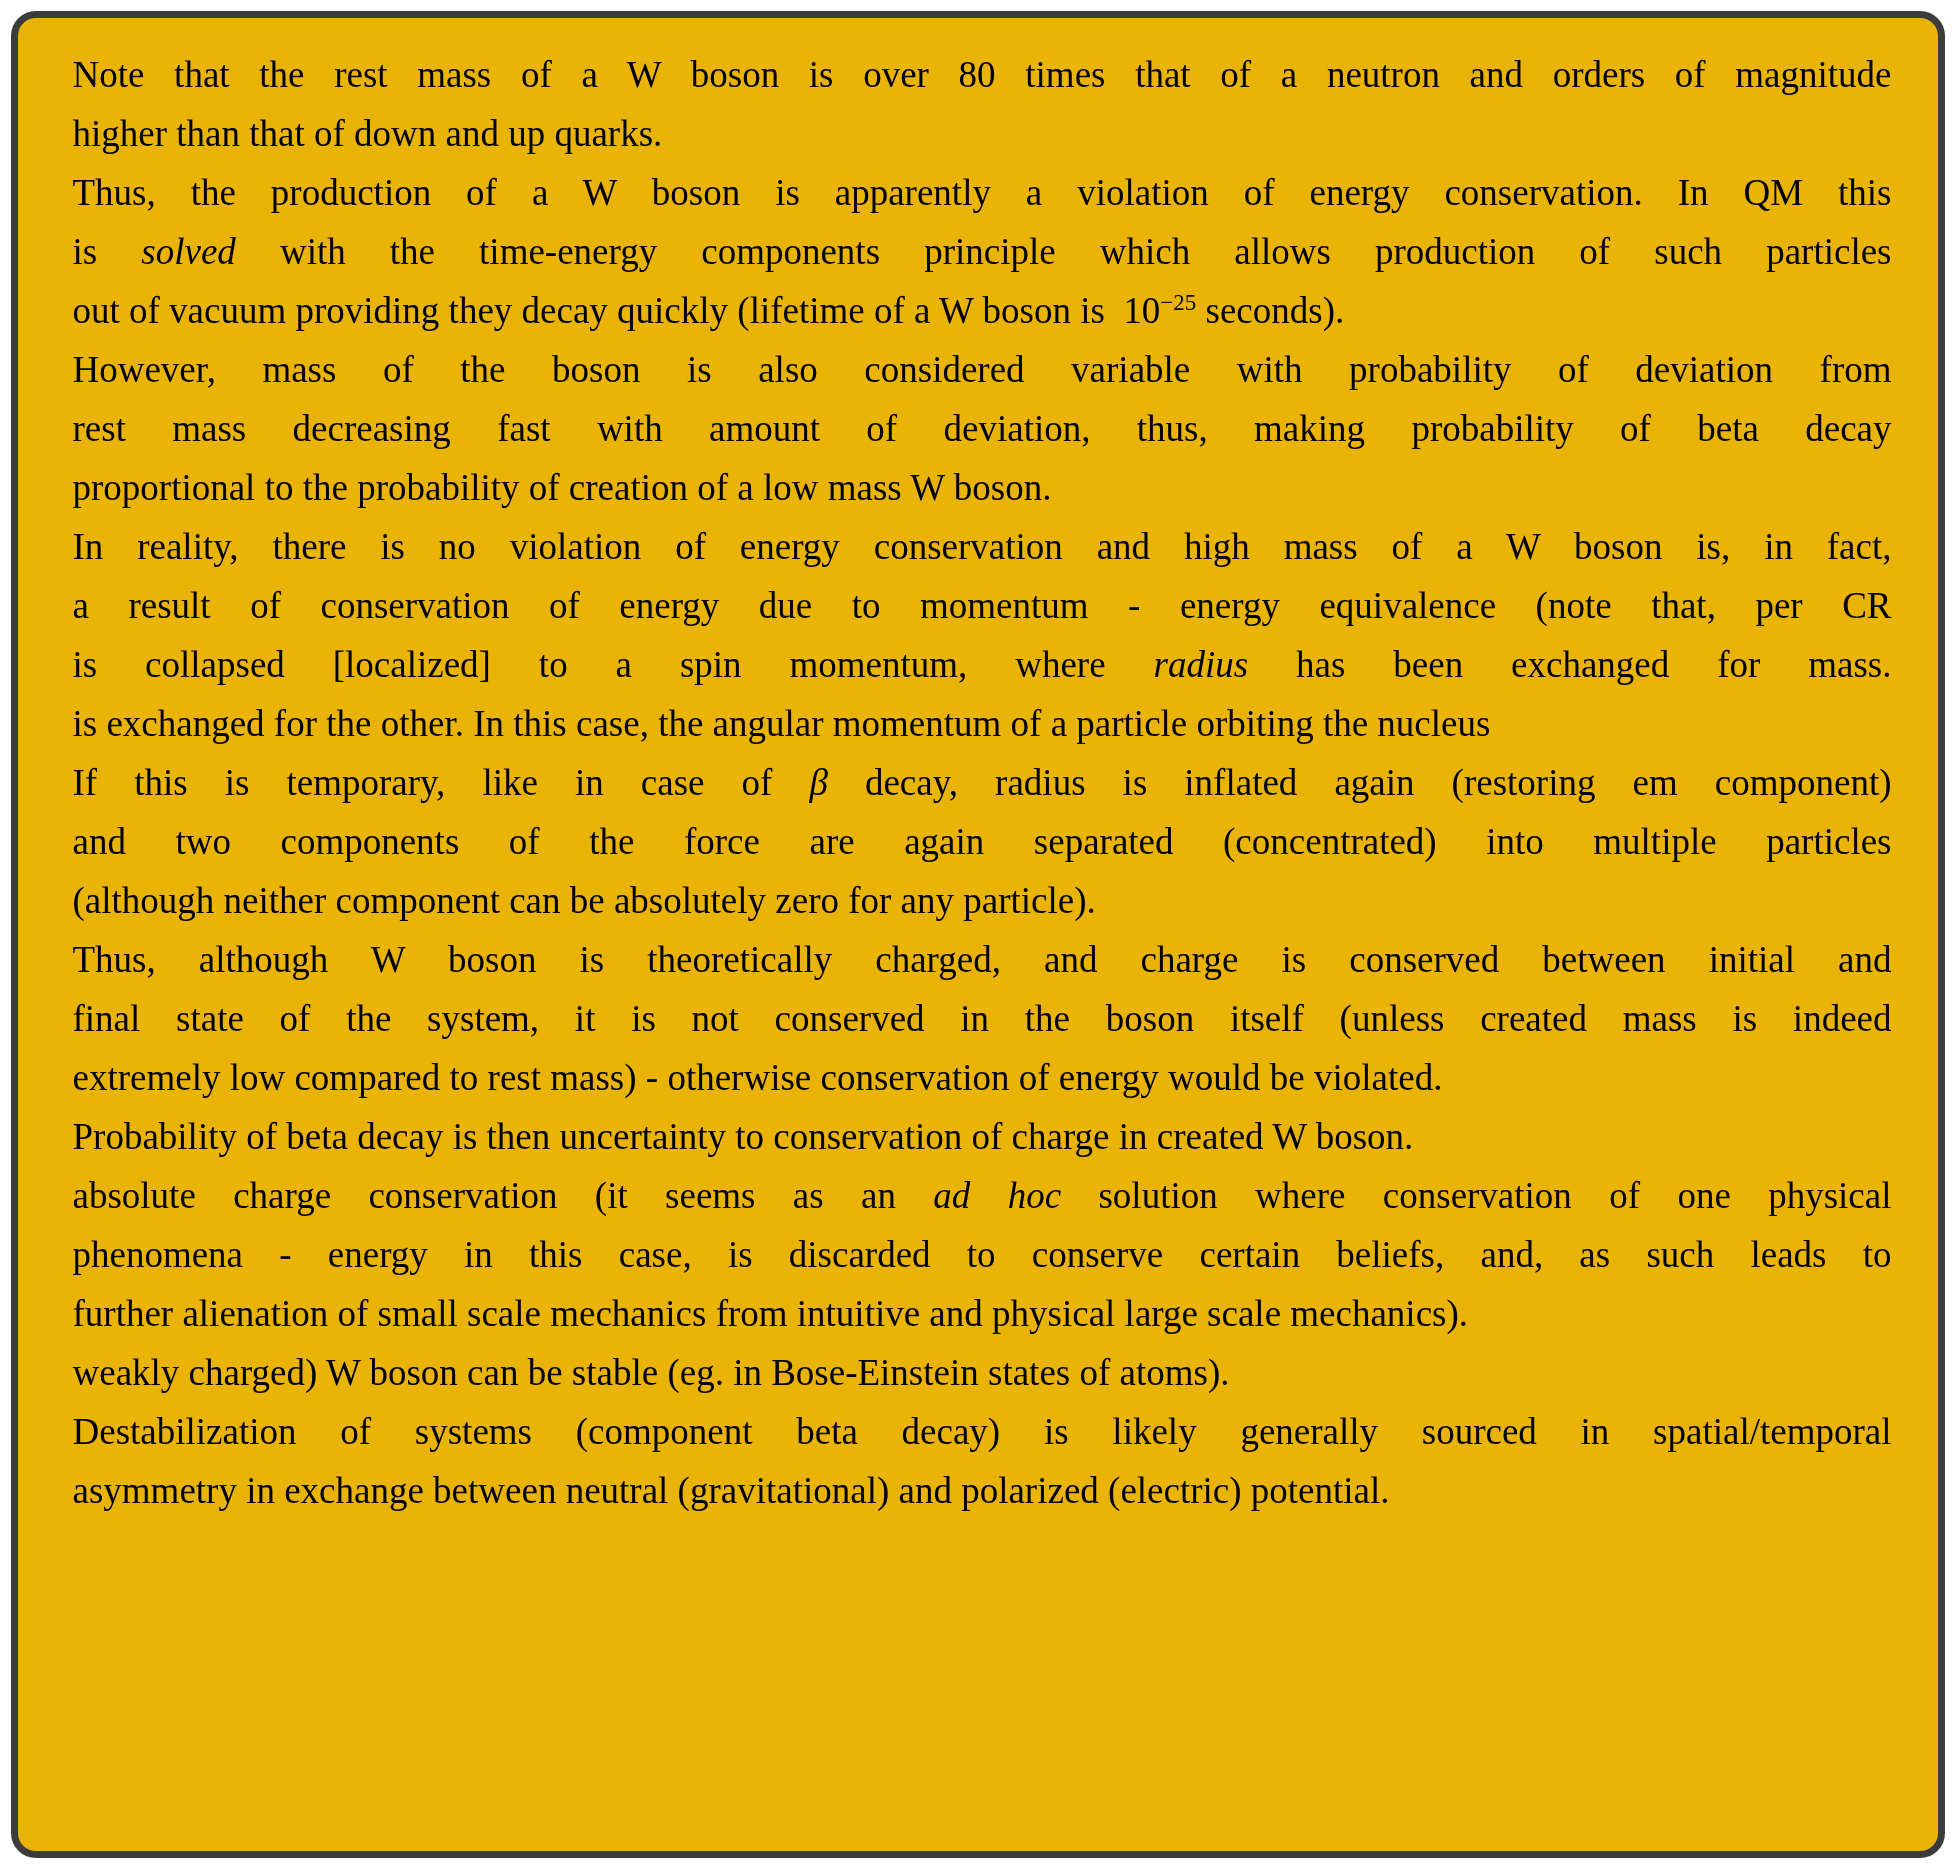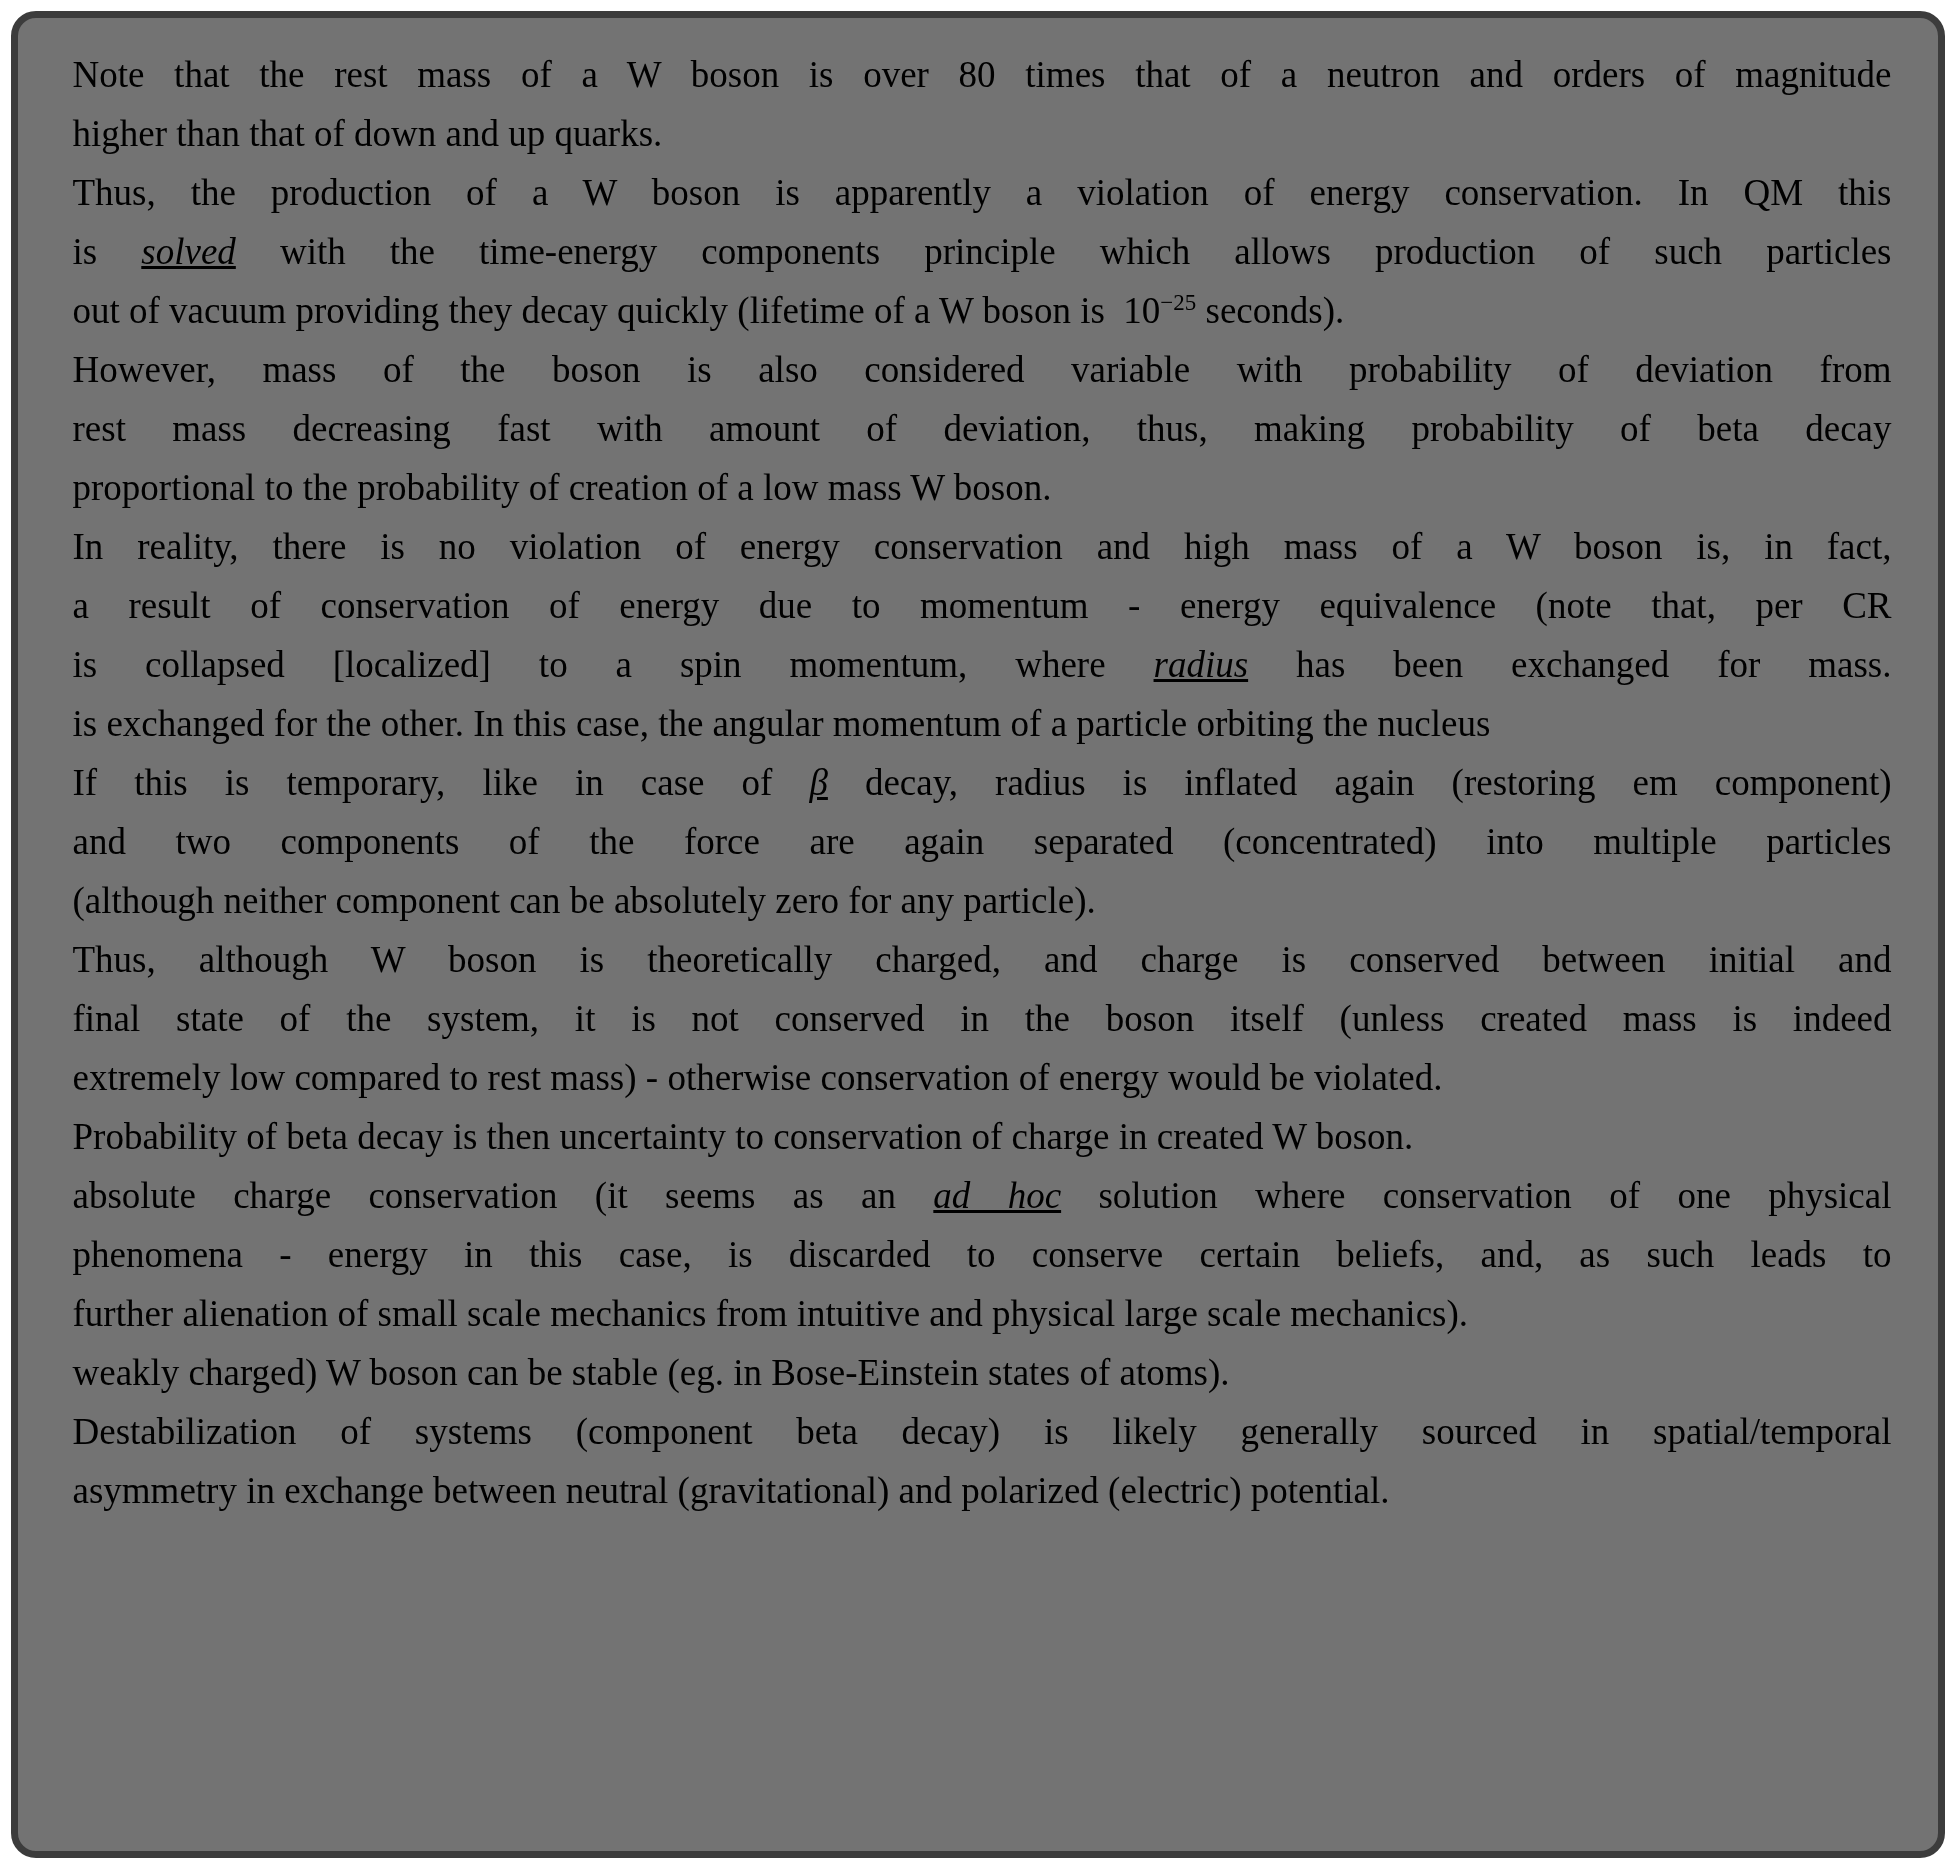--- a/index.html
+++ b/index.html
@@ -11,41 +11,41 @@
     position: relative;
     font-family: "Liberation Serif", "DejaVu Serif", serif;
   }
   .note-panel {
     position: absolute;
     left: 10.5px;
     top: 10.5px;
     width: 1934px;
     height: 1847px;
     box-sizing: border-box;
-    background: #737373;
+    background: #eab308;
     border: 7.4px solid #3c3c3c;
     border-radius: 25px;
     padding: 27px 46px 21px 55px;
     overflow: hidden;
   }
   .text-block {
     color: #000000;
     font-size: 37px;
     line-height: 59px;
   }
   .para { margin: 0; }
   .line {
     text-align: justify;
     text-align-last: justify;
     text-justify: inter-word;
   }
   .para .line:last-child {
     text-align-last: left;
   }
-  .it { font-style: italic; text-decoration: underline; }
+  .it { font-style: italic; }
   .sup {
     display: inline-block;
     font-size: 62%;
     vertical-align: 0.55em;
     line-height: 0;
   }
 </style>
 </head>
 <body>
 

